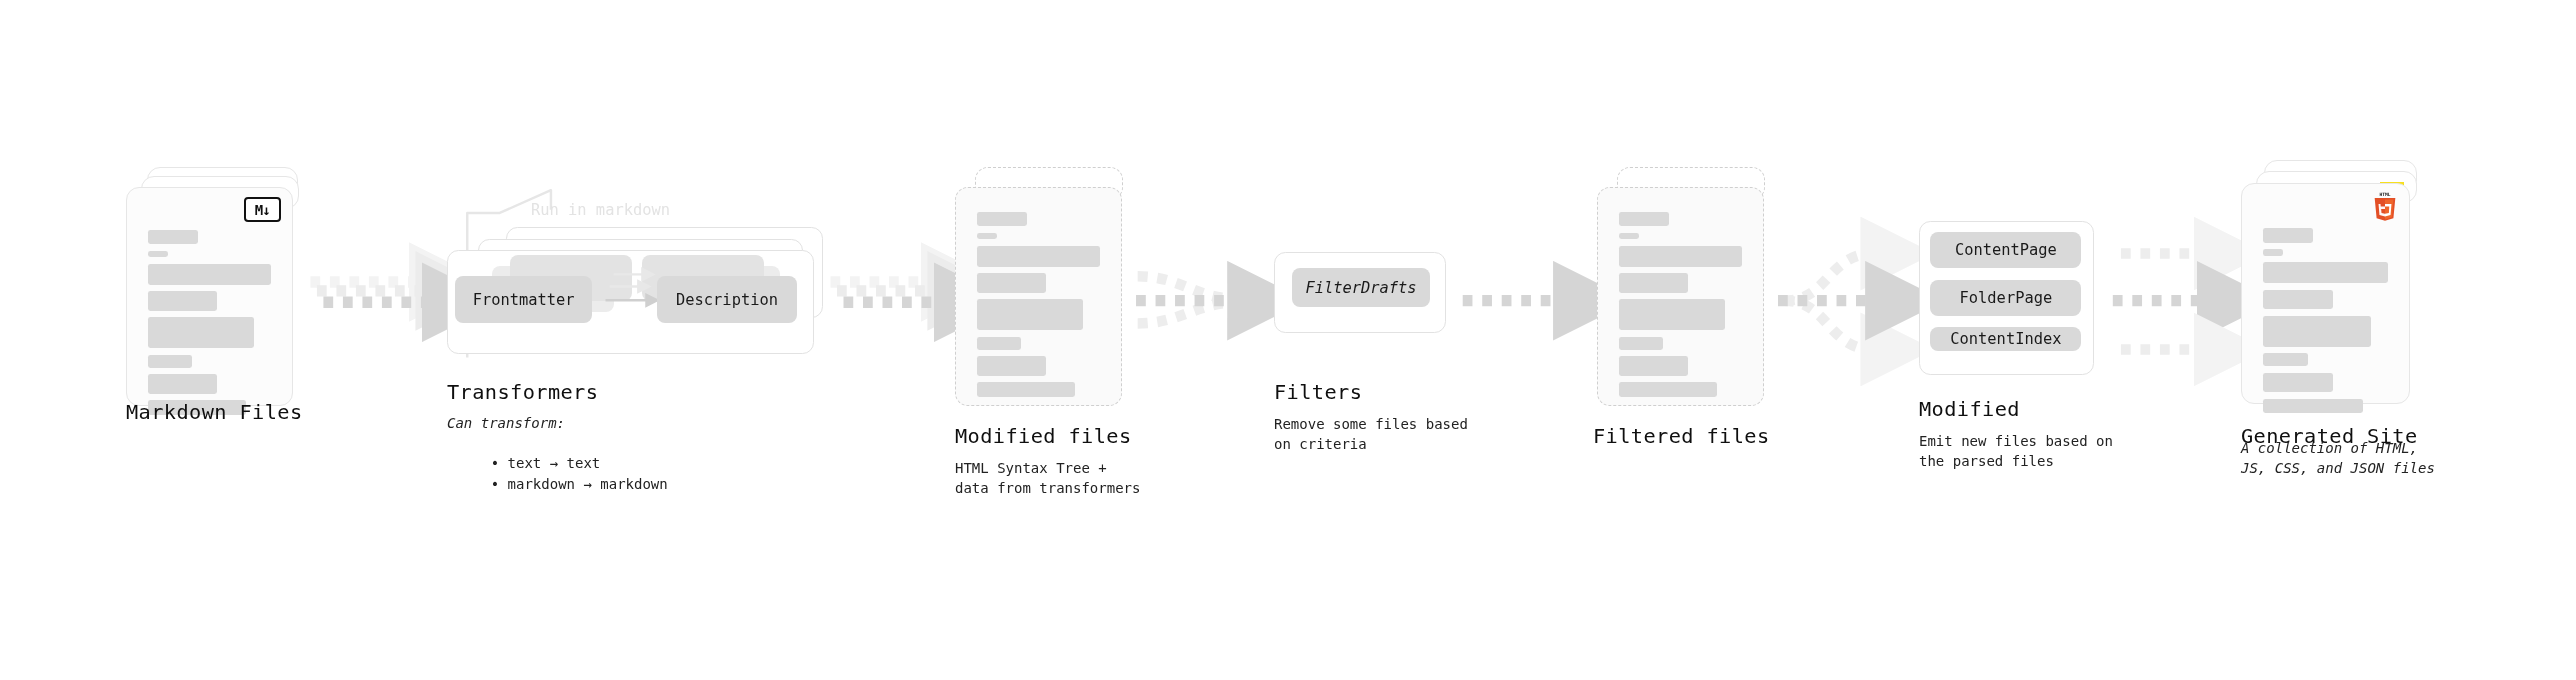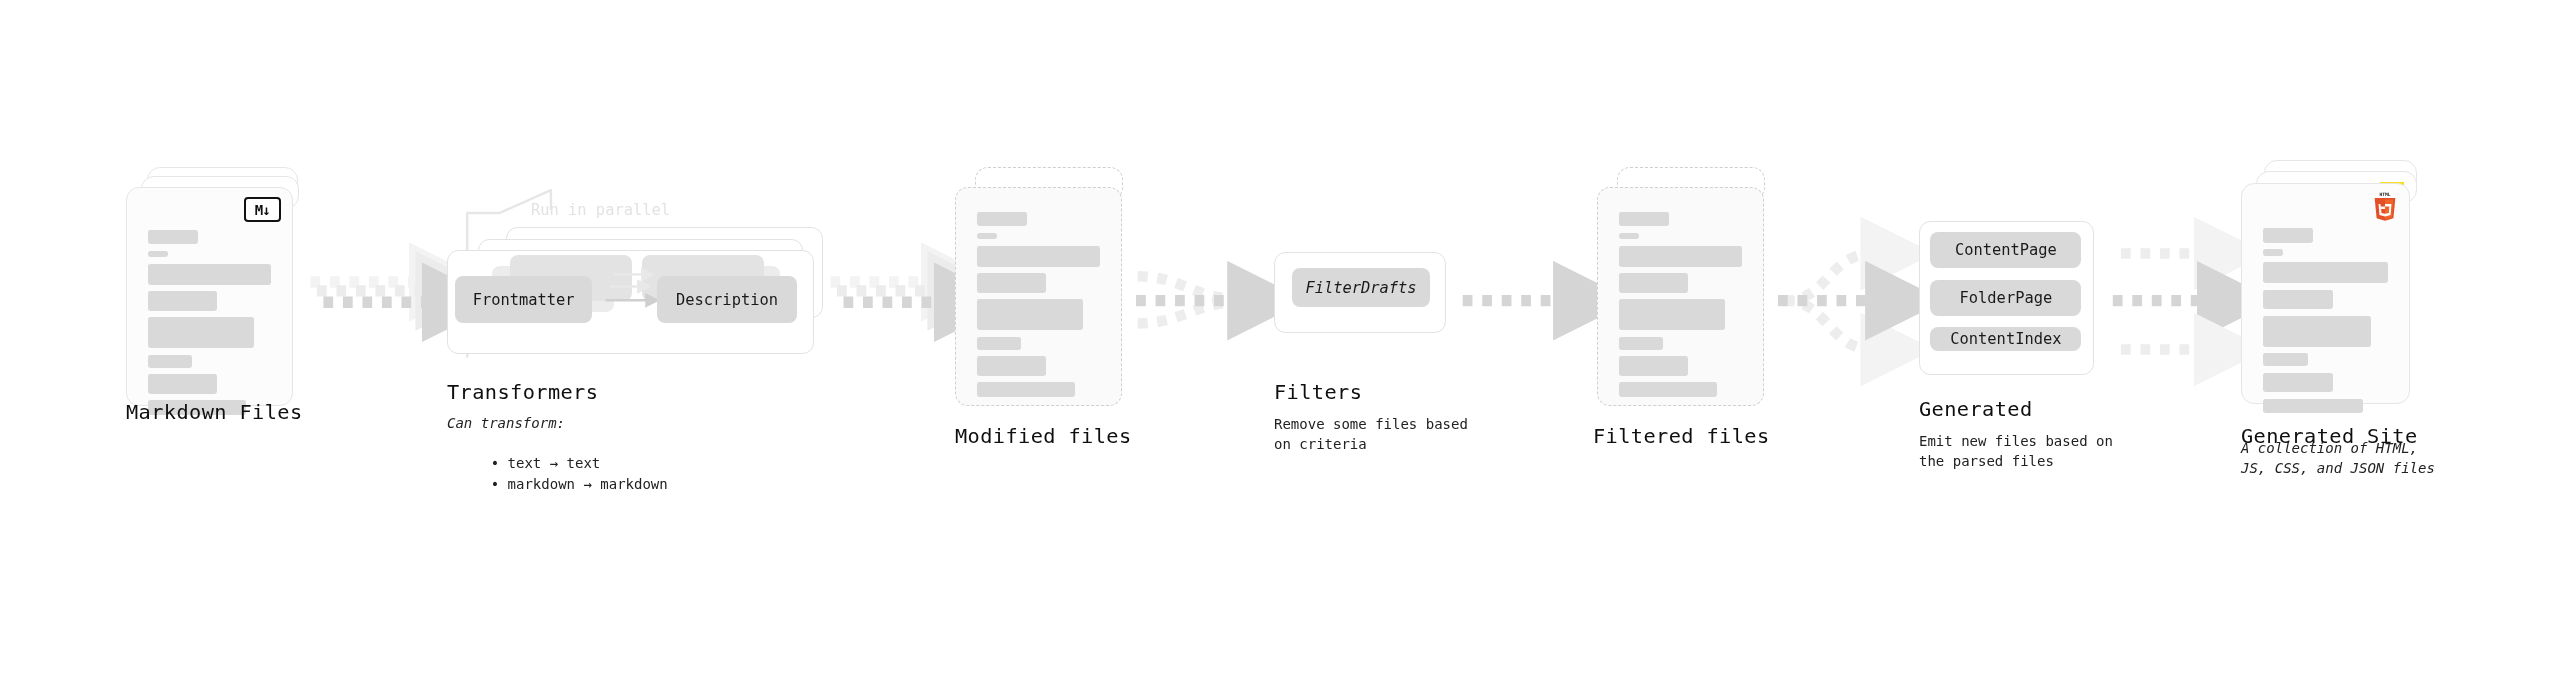--- a/index.html
+++ b/index.html
@@ -170,21 +170,21 @@
         </defs>
         <line x1="205" y1="88" x2="245" y2="88" stroke="#e8e8e8" stroke-width="3" marker-end="url(#sahl)"></line>
         <line x1="200" y1="103" x2="240" y2="103" stroke="#e8e8e8" stroke-width="3" marker-end="url(#sahl)"></line>
         <line x1="195" y1="120" x2="250" y2="120" stroke="#cfcfcf" stroke-width="3" marker-end="url(#sah)"></line>
       </svg>
 
       <div class="chip" style="left:8.1px;top:73px;width:137px;height:47px;">Frontmatter</div>
       <div class="chip" style="left:210px;top:73px;width:140px;height:47px;">Description</div>
     </div>
   </div>
-  <div class="parallel-label" style="left:531px;top:201px;">Run in parallel</div>
+  <div class="parallel-label" style="left:531px;top:201px;">Run in markdown</div>
   <div class="title" style="left:447px;top:380px;">Transformers</div>
   <div class="sub" style="left:447px;top:413px;font-style:italic;">Can transform:</div>
   <div class="sub" style="left:457px;top:433px;">
     <span>•&nbsp;</span><span>text → text</span>
   </div>
   <div class="sub" style="left:457px;top:454px;">
     <span>•&nbsp;</span><span>markdown → markdown</span>
   </div>
 
   <div class="node" style="left:955px;top:167px;">
@@ -198,20 +198,22 @@
           <div class="bar" style="width:56%;height:19.5px;"></div>
           <div class="bar" style="width:86%;height:31px;"></div>
           <div class="bar" style="width:36%;height:13px;"></div>
           <div class="bar" style="width:56%;height:19.5px;"></div>
           <div class="bar" style="width:80%;height:14.6px;"></div>
         </div>
       </div>
     </div>
   </div>
   <div class="title" style="left:955px;top:424px;">Modified files</div>
+  <div class="sub" style="left:955px;top:458px;">HTML Syntax Tree +
+data from transformers</div>
 
   <div class="node" style="left:1274px;top:252px;">
     <div style="position:relative;width:179px;height:114px;font-style:italic;">
       <div class="pbox" style="left:0;top:0;width:172px;height:81px;"></div>
       <div class="chip" style="left:18px;top:16.3px;width:138px;height:39px;">FilterDrafts</div>
     </div>
   </div>
   <div class="title" style="left:1274px;top:380px;">Filters</div>
   <div class="sub" style="left:1274px;top:414px;">Remove some files based
 on criteria</div>
@@ -236,21 +238,21 @@
   <div class="title" style="left:1593px;top:424px;">Filtered files</div>
 
   <div class="node" style="left:1919px;top:221px;">
     <div style="position:relative;width:187px;height:163px;">
       <div class="pbox" style="left:0;top:0;width:175px;height:154px;"></div>
       <div class="chip" style="left:11.4px;top:11.4px;width:151px;height:36px;">ContentPage</div>
       <div class="chip" style="left:11.4px;top:59px;width:151px;height:36px;">FolderPage</div>
       <div class="chip" style="left:11.4px;top:106px;width:151px;height:24px;">ContentIndex</div>
     </div>
   </div>
-  <div class="title" style="left:1919px;top:397px;">Generated</div>
+  <div class="title" style="left:1919px;top:397px;">Modified</div>
   <div class="sub" style="left:1919px;top:431px;">Emit new files based on
 the parsed files</div>
 
   <div class="node" style="left:2241px;top:160px;">
     <div class="card-stack" style="width:195px;height:268px;">
       <div class="card ghost1" style="left:23px;top:0;width:153px;height:32.5px;">
         <div class="css-badge" style="right:9.8px;top:11.4px;">
           <span class="csstxt">CSS</span>
             <span class="cssbar"></span>
         </div>

